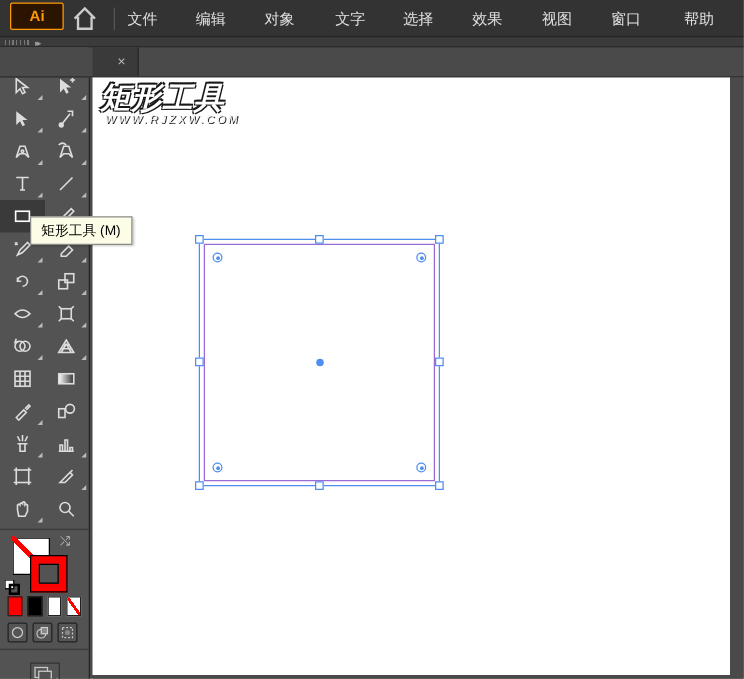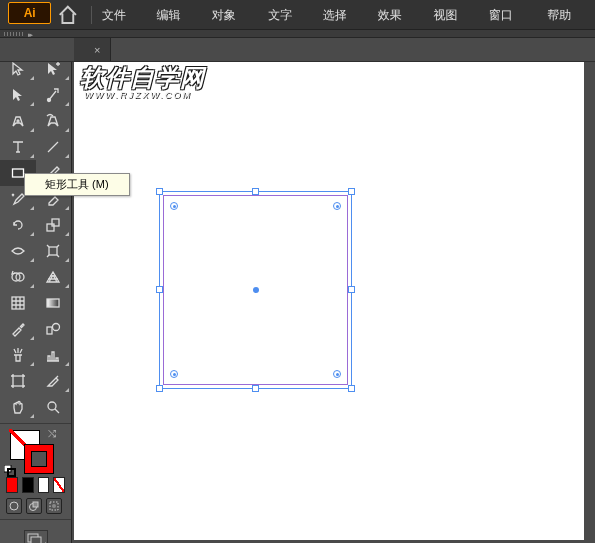--- a/index.html
+++ b/index.html
@@ -50,21 +50,21 @@
   .toolpanel .grip span{ width:24px; height:3px; background:repeating-linear-gradient(90deg,#888 0 1px,transparent 1px 3px);}
   .toolpanel .arrows { text-align:center; color:#aaa; font-size:8px; height:10px; line-height:8px; }
   .tool-grid { display:grid; grid-template-columns: 1fr 1fr; }
   .tool { height:26px; display:flex; align-items:center; justify-content:center; color:#dcdcdc; position:relative; }
   .tool.selected { background:#3a3a3a; }
   .tool .corner { position:absolute; right:2px; bottom:2px; width:0; height:0; border-right:4px solid #bbb; border-top:4px solid transparent; }
   .tool svg { width:16px; height:16px; stroke:#dcdcdc; fill:none; stroke-width:1.3; }
   .tool.selected svg { stroke:#fff; }
 
   
-  .tooltip { position:absolute; left:24px; top:173px; background:#fdfde7; border:1px solid #8a8a8a; color:#000; font-size:11px; padding:3px 20px; z-index:50; white-space:nowrap; box-shadow:1px 1px 2px rgba(0,0,0,0.25); }
+  .tooltip { position:absolute; left:24px; top:173px; background:#fdfde7; border:1px solid #8a8a8a; color:#000; font-size:11px; padding:3px 8px; z-index:50; white-space:nowrap; box-shadow:1px 1px 2px rgba(0,0,0,0.25); }
 
   
   .fillstroke { margin-top:4px; height:46px; position:relative; }
   .fs-fill { position:absolute; left:10px; top:2px; width:30px; height:30px; background:#fff; border:1px solid #000; }
   .fs-fill .slash{ position:absolute; left:-2px; top:-2px; width:34px; height:34px; }
   .fs-fill .slash:before{content:"";position:absolute;left:0;top:0;width:100%;height:100%;background:linear-gradient(to top right, transparent 46%, #f00 46% 54%, transparent 54%);}
   .fs-stroke { position:absolute; left:24px; top:16px; width:30px; height:30px; background:#ff0000; border:1px solid #000; }
   .fs-stroke .inner{ position:absolute; left:6px; top:6px; right:6px; bottom:6px; background:#535353; border:1px solid #000;}
   .fs-small { position:absolute; left:4px; top:35px; width:12px; height:12px; }
   .fs-swap  { position:absolute; left:48px; top:0px; width:12px; height:12px; color:#ccc; font-size:10px; }
@@ -378,21 +378,21 @@
 <div class="tabstrip">
   <div class="gap"></div>
   <div class="doc-tab">
     <span class="close">×</span>
   </div>
 </div>
 
 <div class="workspace">
   <div class="canvas">
     <div class="watermark">
-      <div class="big">软件自学网</div>
+      <div class="big">矩形工具</div>
       <div class="small">WWW.RJZXW.COM</div>
     </div>
 
     <div class="sel-rect">
       <div class="anchor a-tl">
           <div class="inner"></div>
         </div>
       <div class="anchor a-tr">
           <div class="inner"></div>
         </div>

